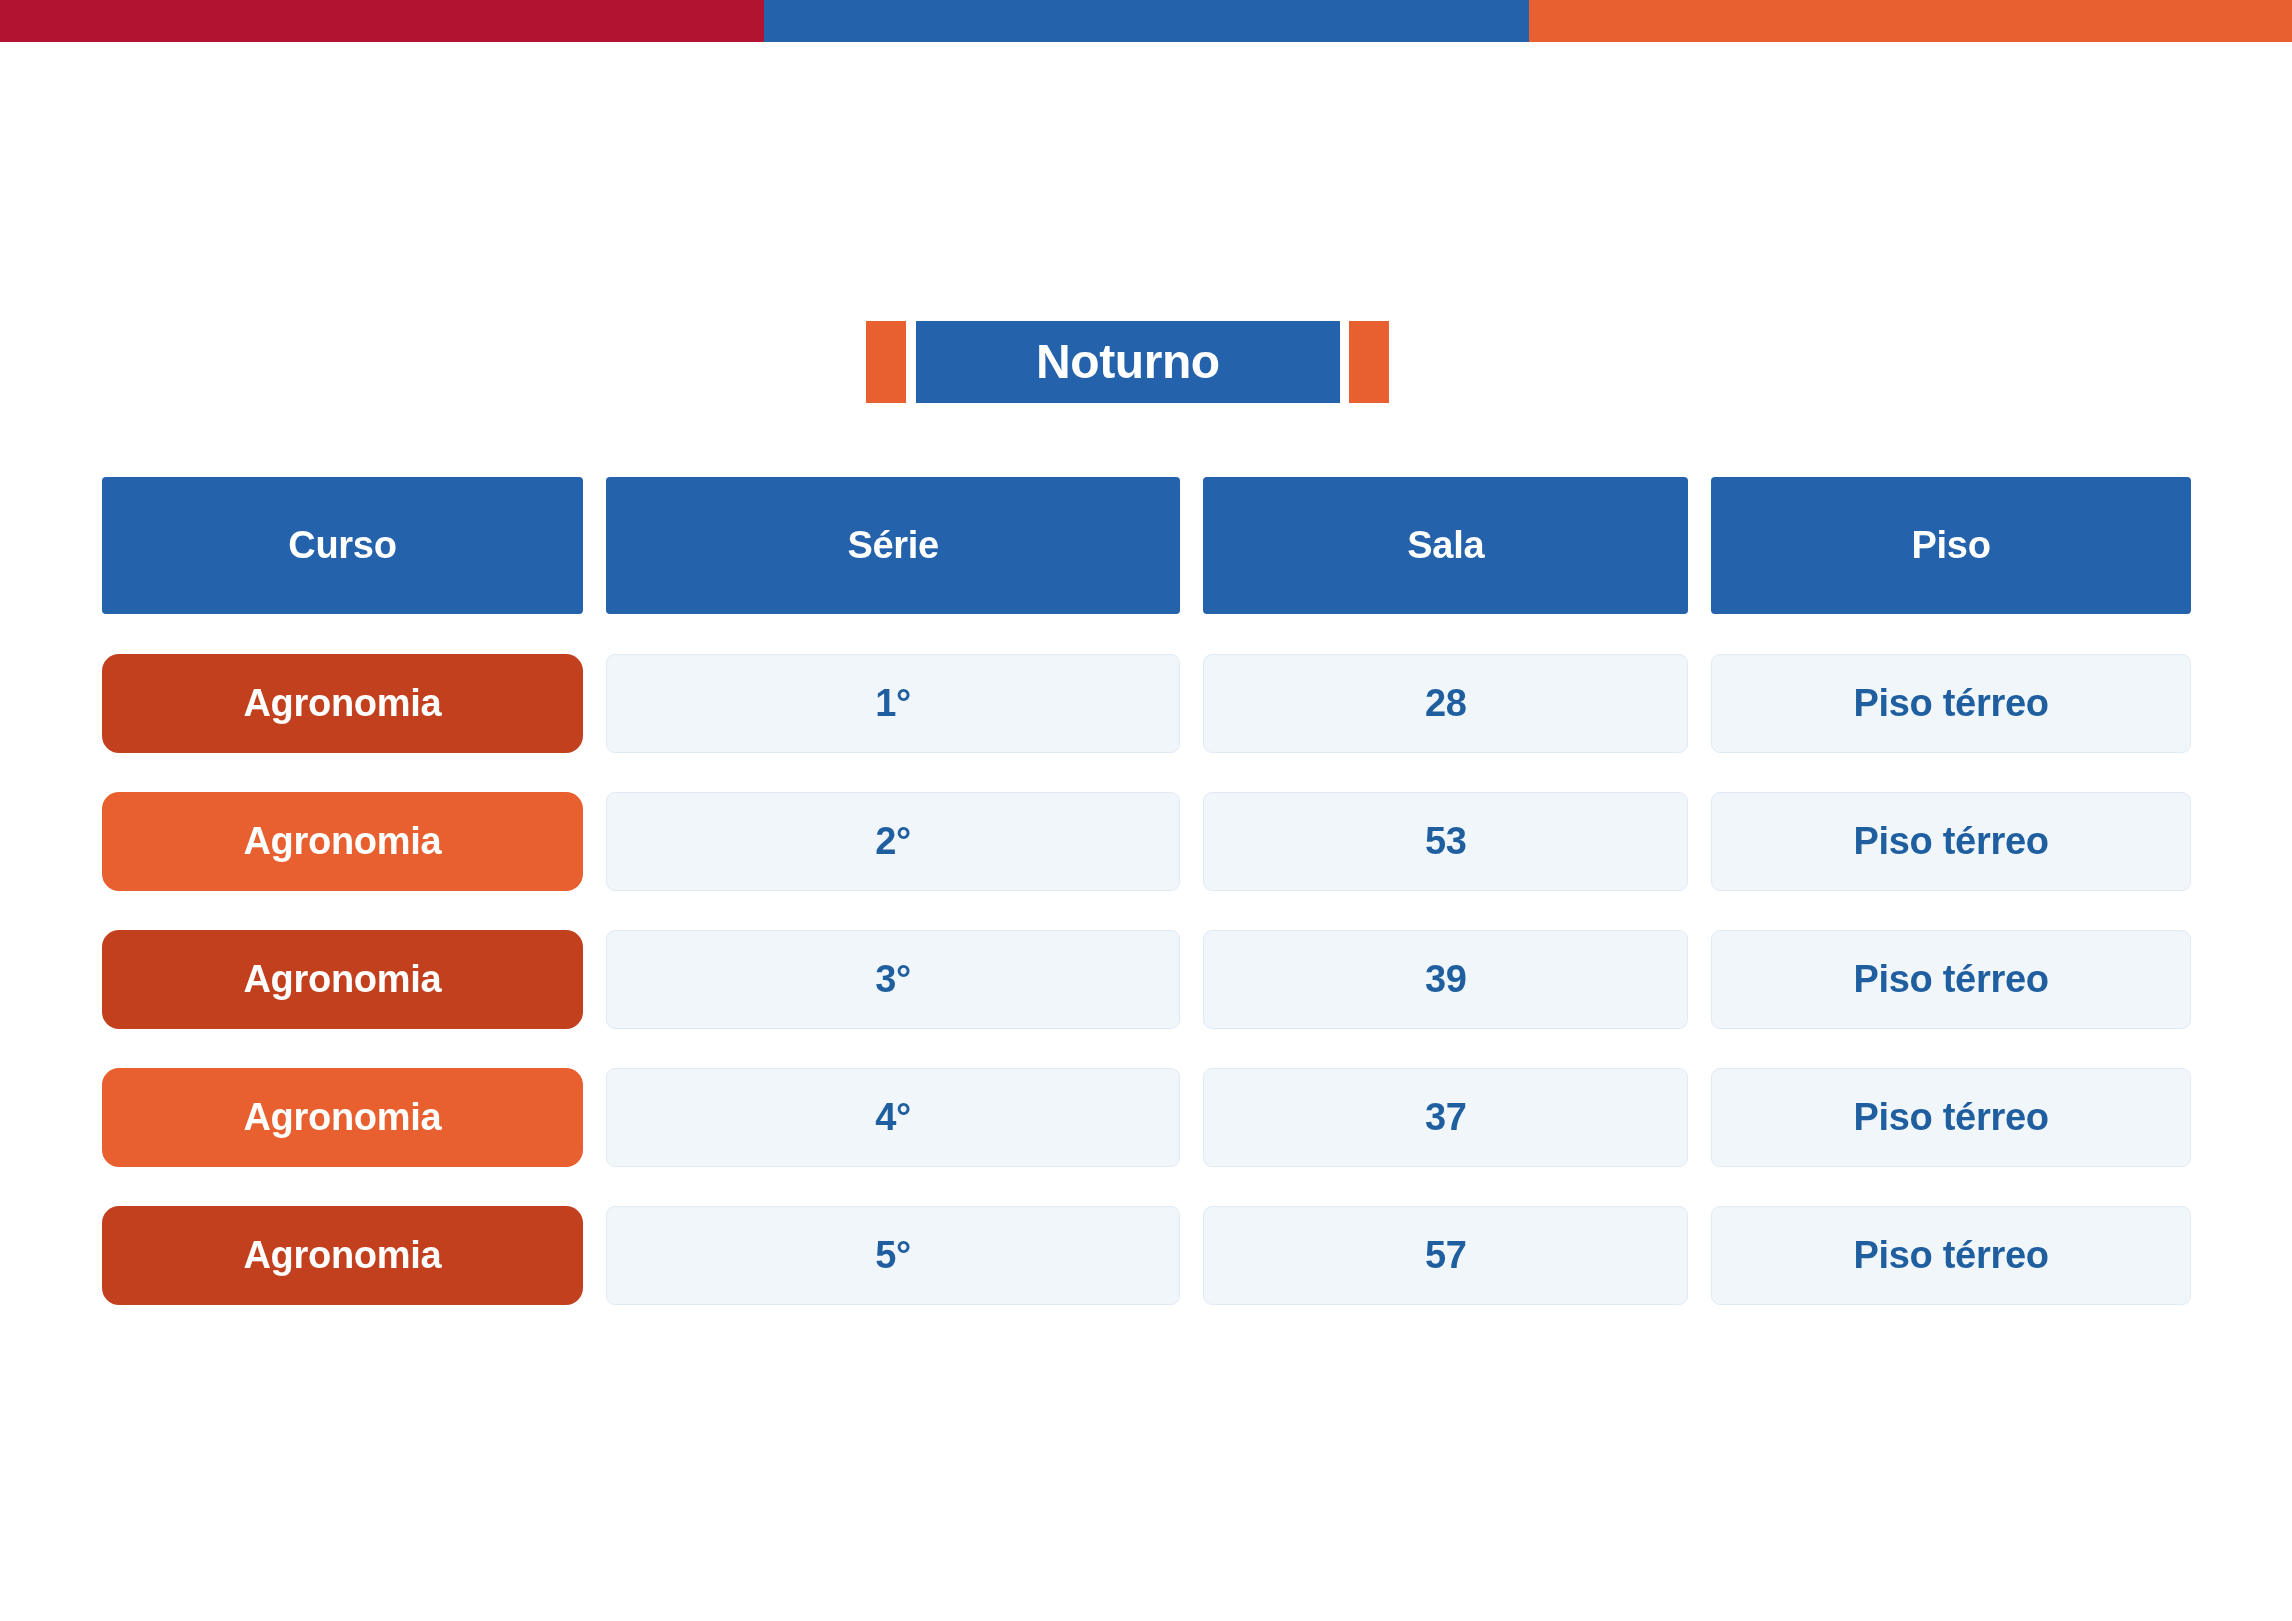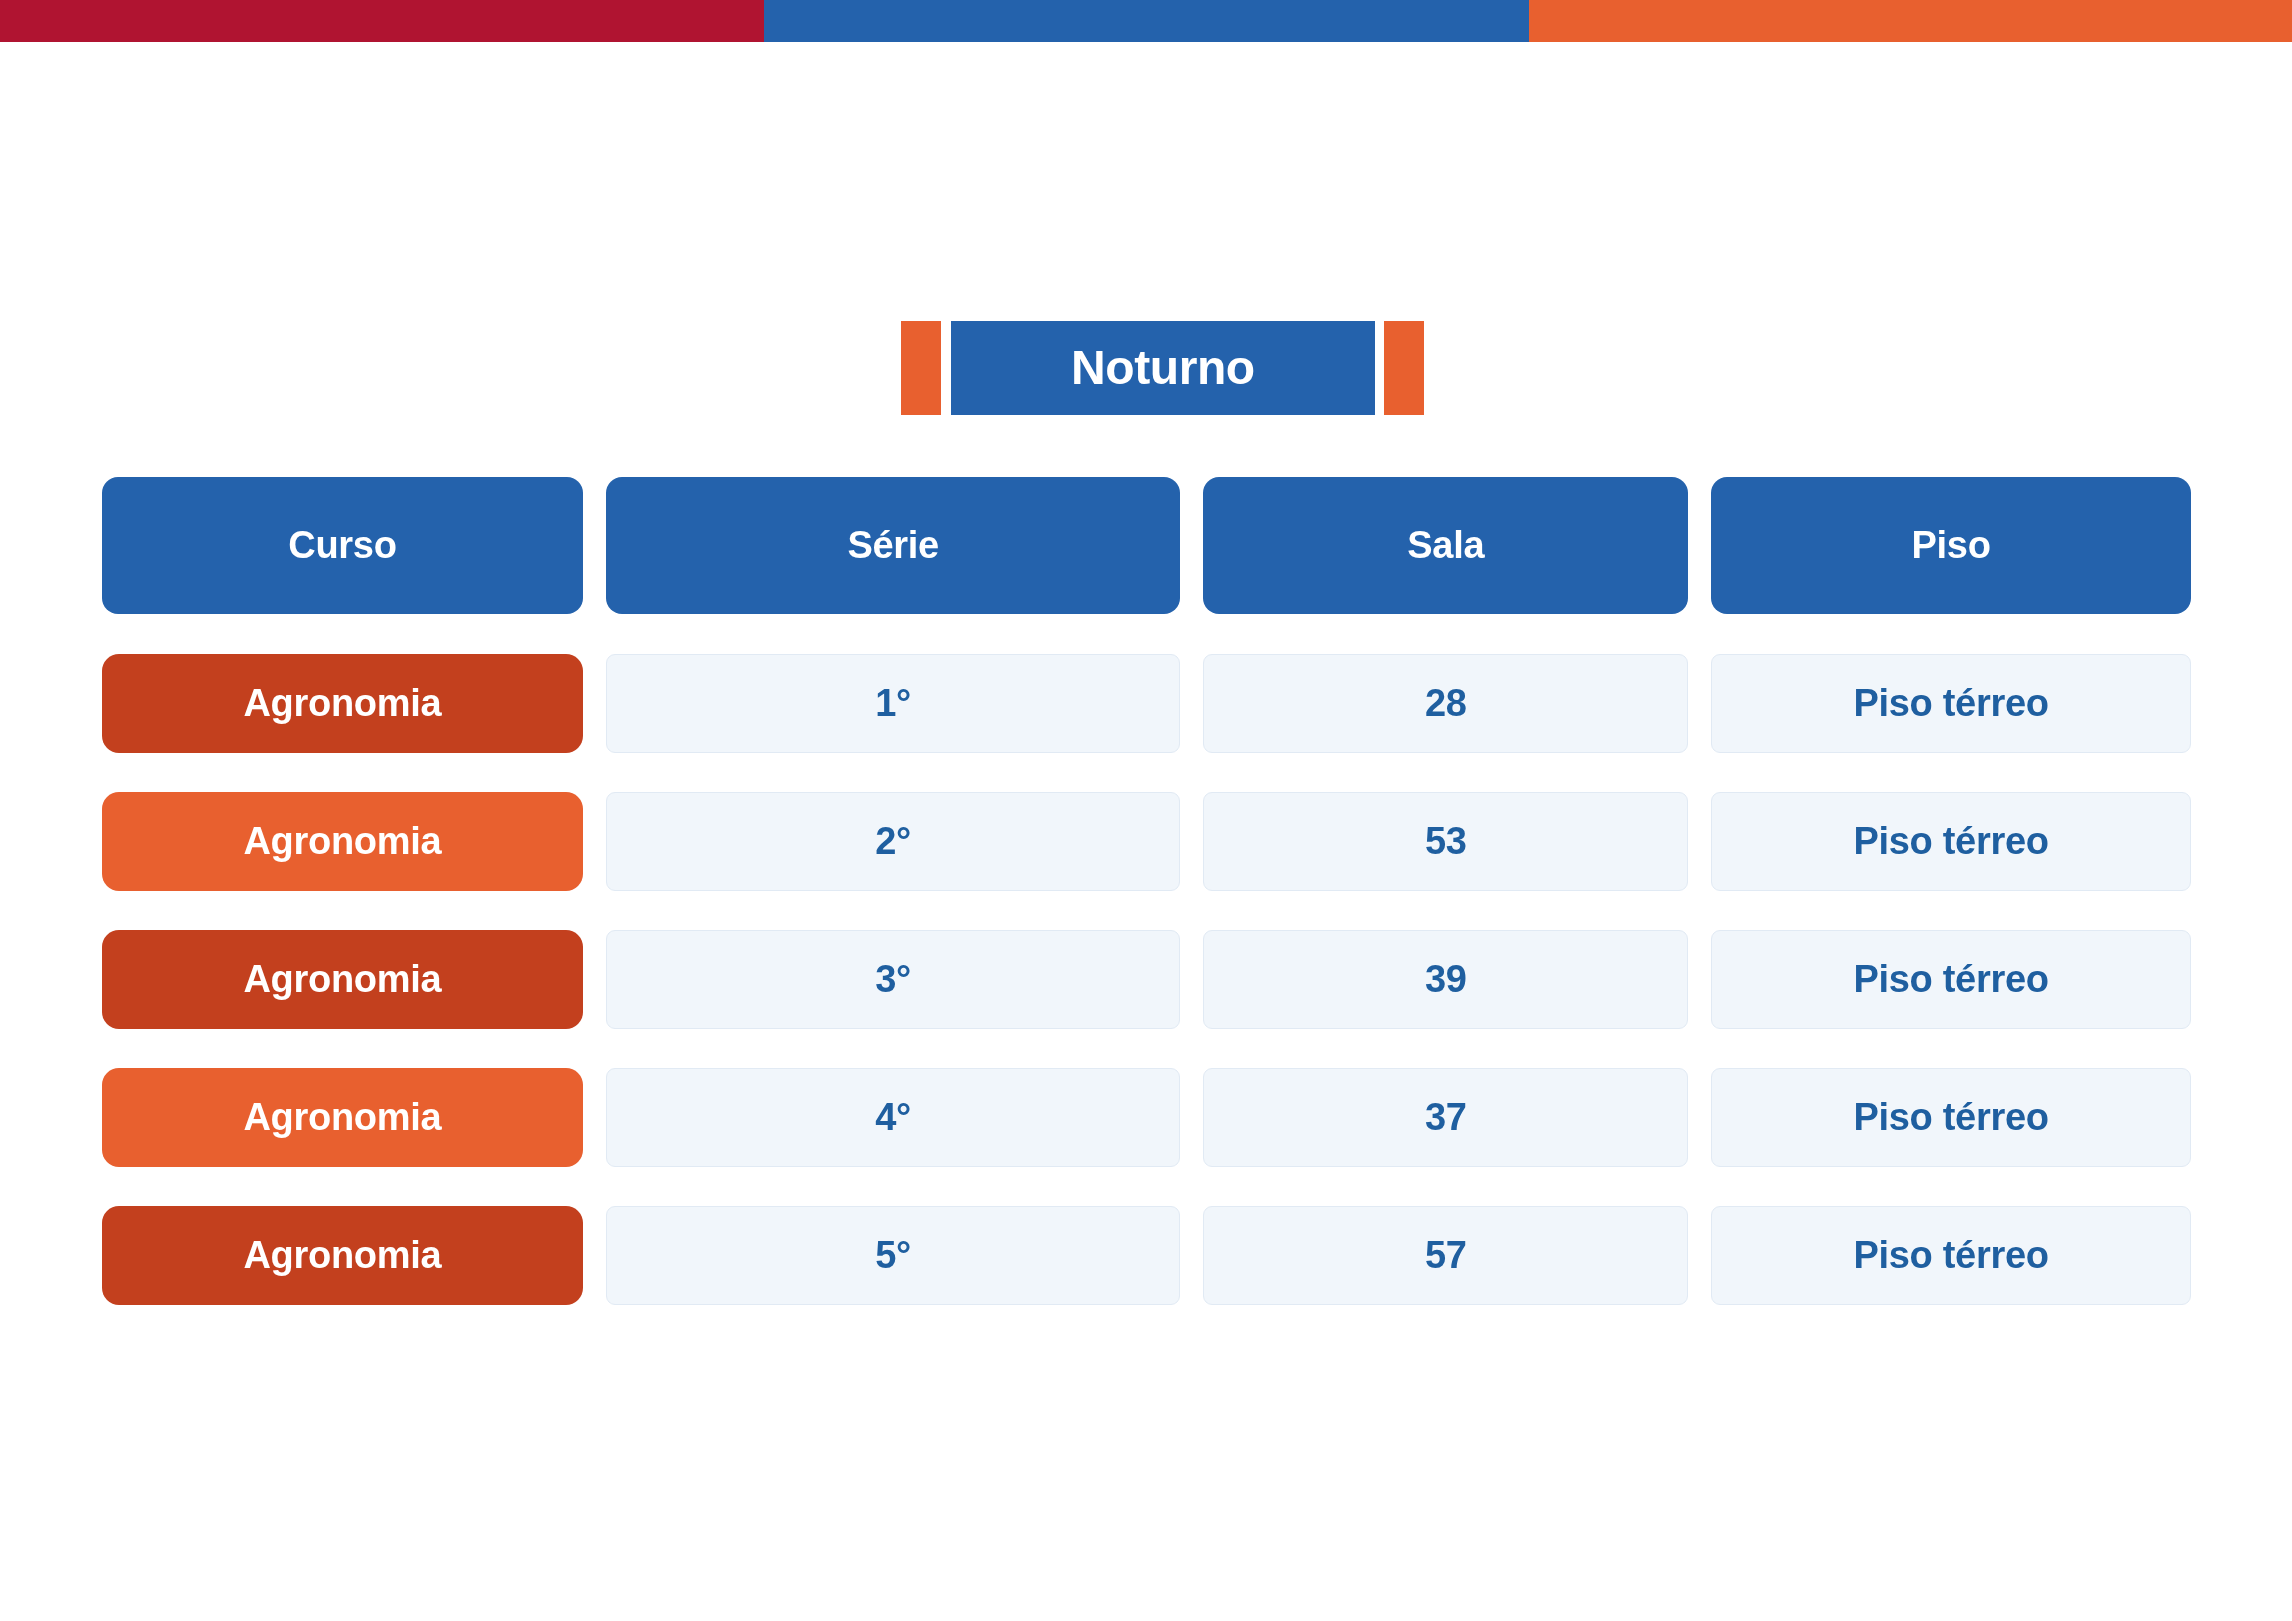--- a/index.html
+++ b/index.html
@@ -26,23 +26,23 @@
     display: flex;
   }
   .topbar-seg { height: 100%; }
   .topbar-seg.red    { width: 764px;  background: #B01431; }
   .topbar-seg.blue   { width: 765px;  background: #2462AC; }
   .topbar-seg.orange { width: 764px;  background: #E8602F; }
 
   
   .title-badge {
     position: absolute;
-    left: 901px;
+    left: 866px;
     top: 321px;
-    height: 94px;
+    height: 82px;
     display: flex;
     align-items: stretch;
   }
   .title-accent {
     width: 40px;
     background: #E8602F;
   }
   .title-accent.left  { margin-right: 9.9px; }
   .title-accent.right { margin-left: 9px; }
   .title-plate {
@@ -81,21 +81,21 @@
   .col-curso { width: 503px; }
   .col-serie { width: 601px; margin-left: 23px; }
   .col-sala  { width: 507px; margin-left: 23px; }
   .col-piso  { width: 502px; margin-left: 23px; }
 
   .cell {
     display: flex;
     align-items: center;
     justify-content: center;
     box-sizing: border-box;
-    border-radius: 16px;
+    border-radius: 4px;
   }
 
   .cell.header {
     background: #2462AC;
     color: #FFFFFF;
     font-size: 38px;
     font-weight: bold;
     letter-spacing: -0.3px;
   }
 

